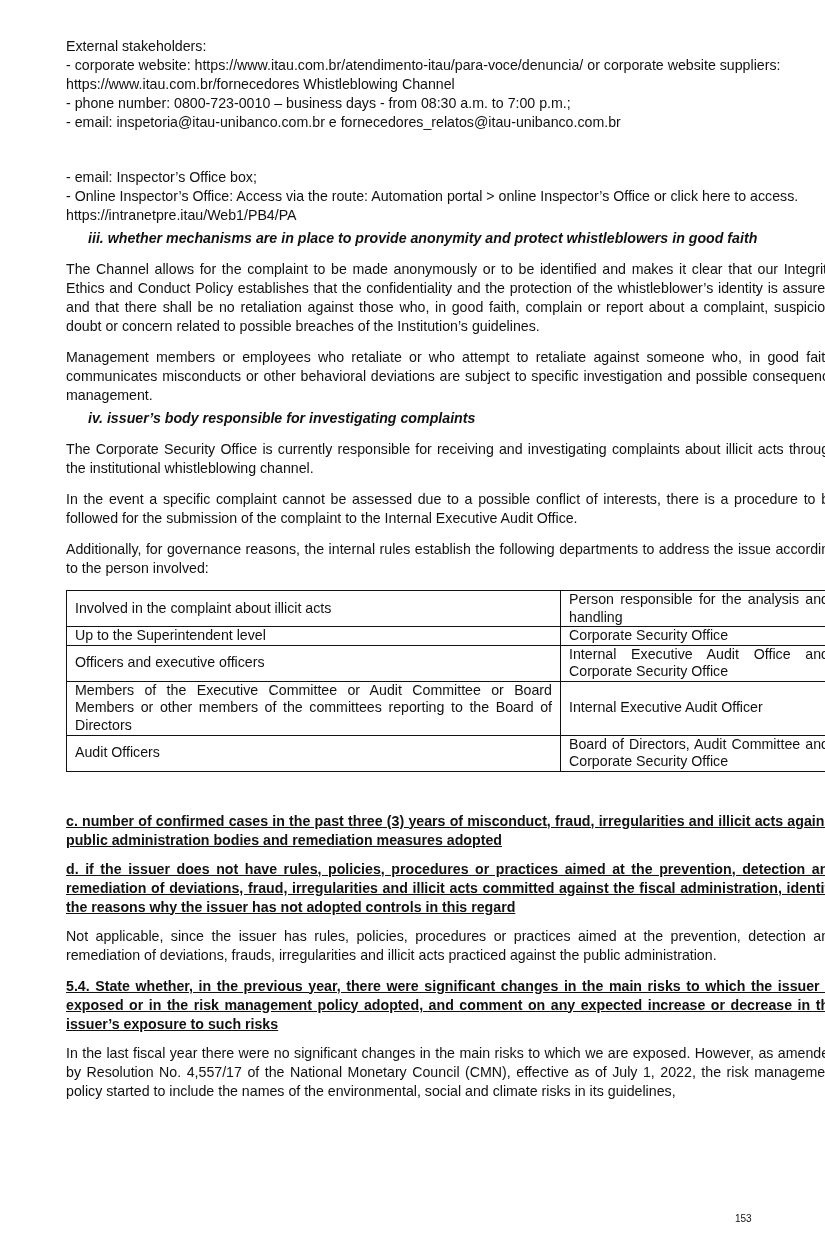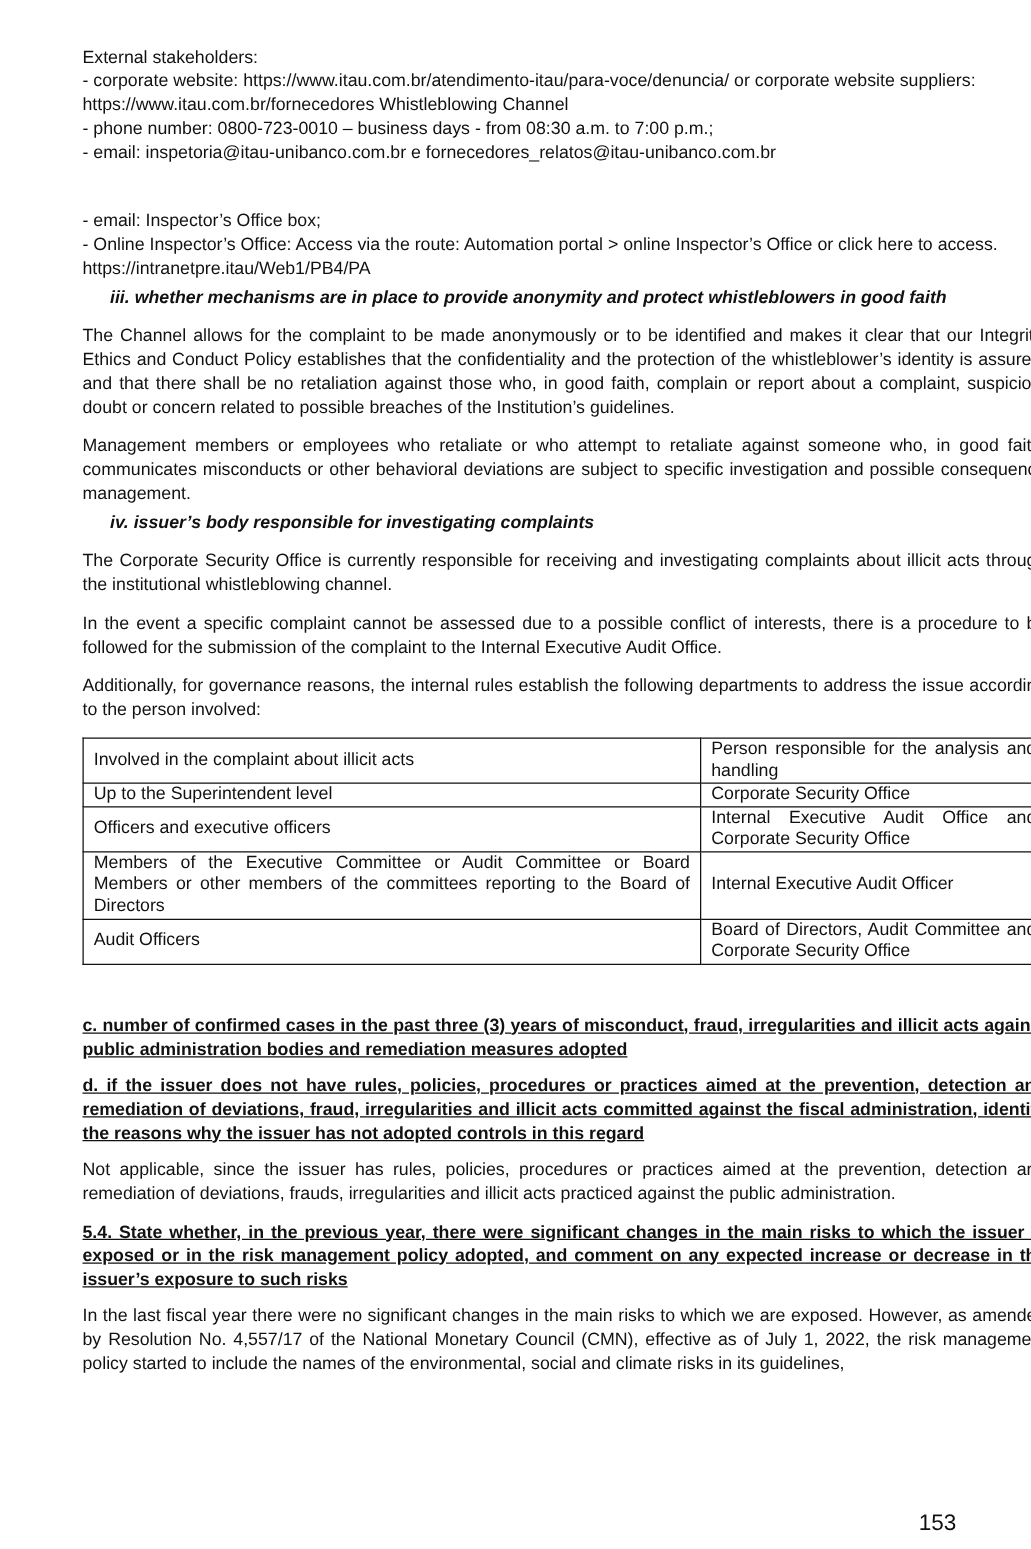--- a/index.html
+++ b/index.html
@@ -17,21 +17,21 @@
   .sec-h { font-weight: bold; text-align: justify; margin-bottom: 10px; text-decoration: underline; }
   table.resp {
     border-collapse: collapse; width: 772px; margin: 2px 0 40px 0;
     font-size: 14.2px; line-height: 17.5px;
   }
   table.resp td {
     border: 1px solid #111; padding: 0 8px; vertical-align: middle;
   }
   table.resp td.c1 { width: 477px; }
   table.resp td.c2 { text-align: justify; }
-  .page-num { position: absolute; left: 735px; top: 1209px; font-size: 18px; }
+  .page-num { position: absolute; left: 735px; top: 1209px; font-size: 10px; }
 </style>
 </head>
 <body>
 
 <div class="page">
 
   <div class="block">
     <p>External stakeholders:</p>
     <p>- corporate website: https://www.itau.com.br/atendimento-itau/para-voce/denuncia/ or corporate website suppliers: https://www.itau.com.br/fornecedores Whistleblowing Channel</p>
     <p>- phone number: 0800-723-0010 – business days - from 08:30 a.m. to 7:00 p.m.;</p>

